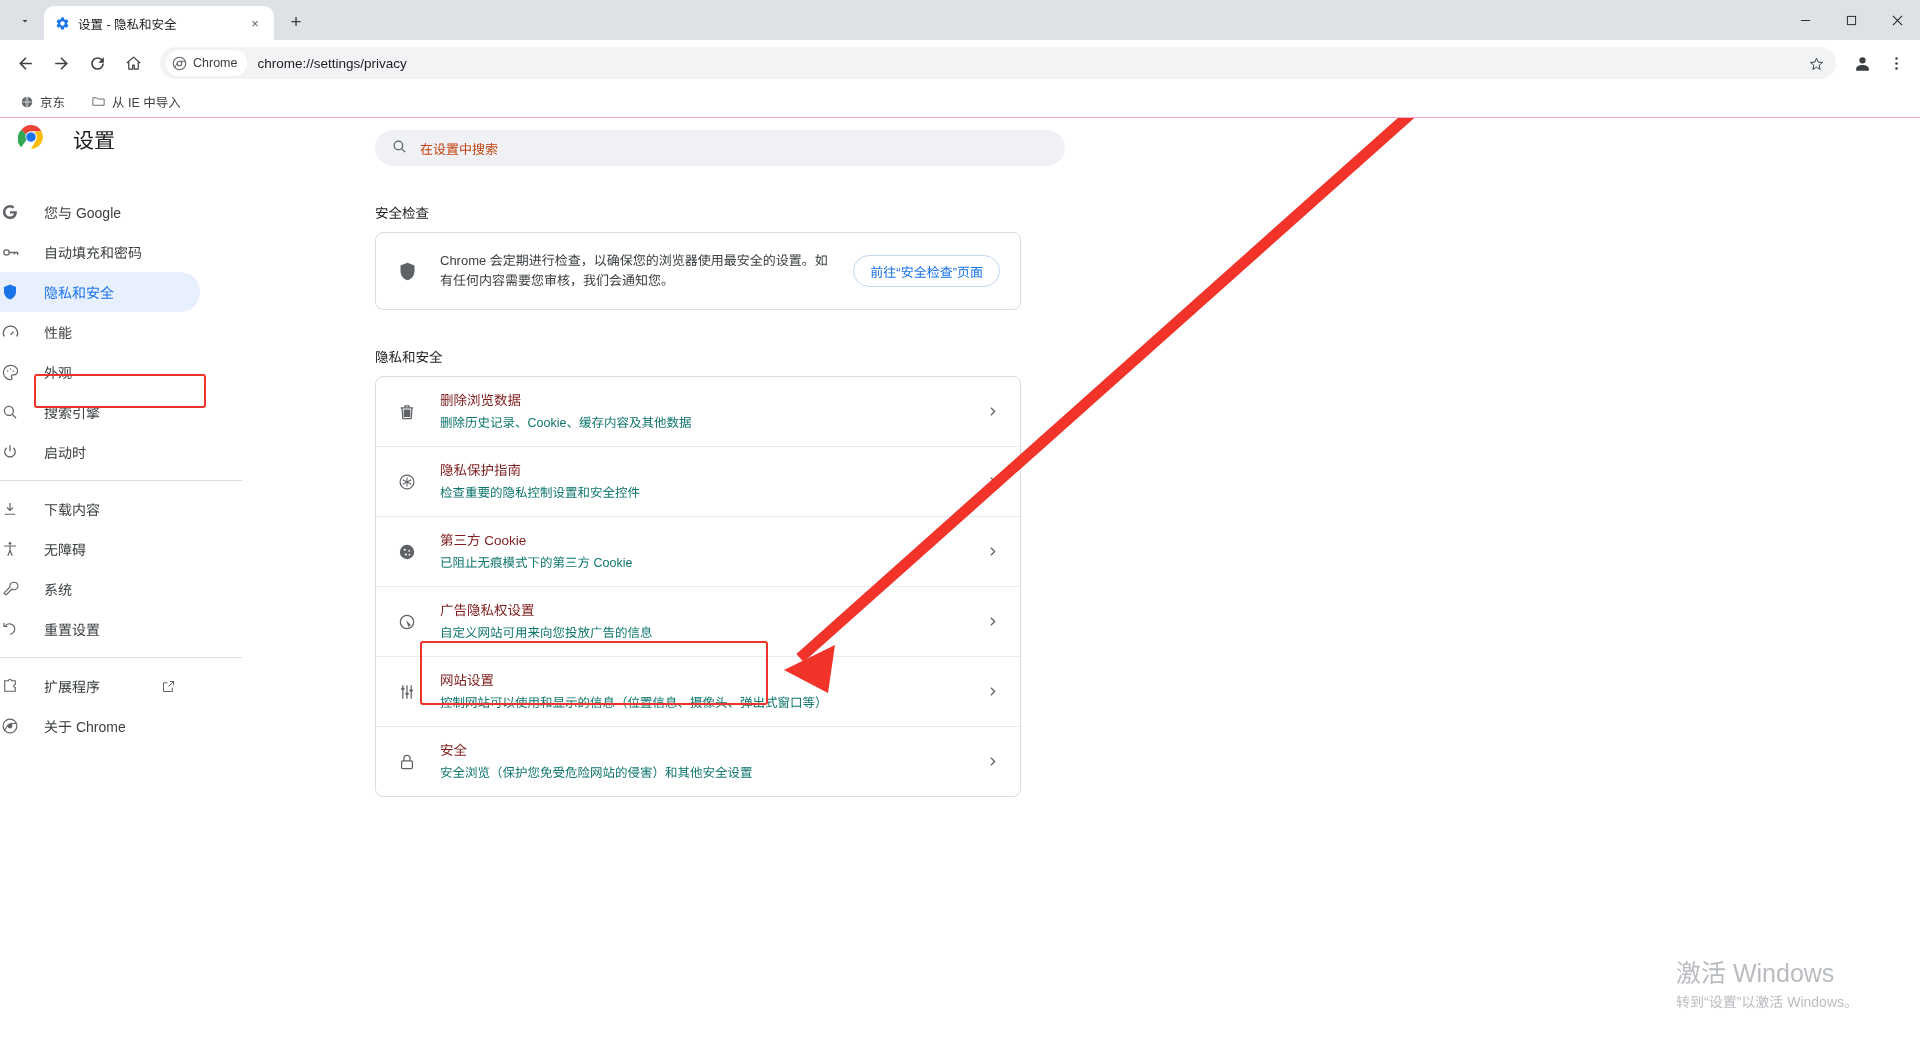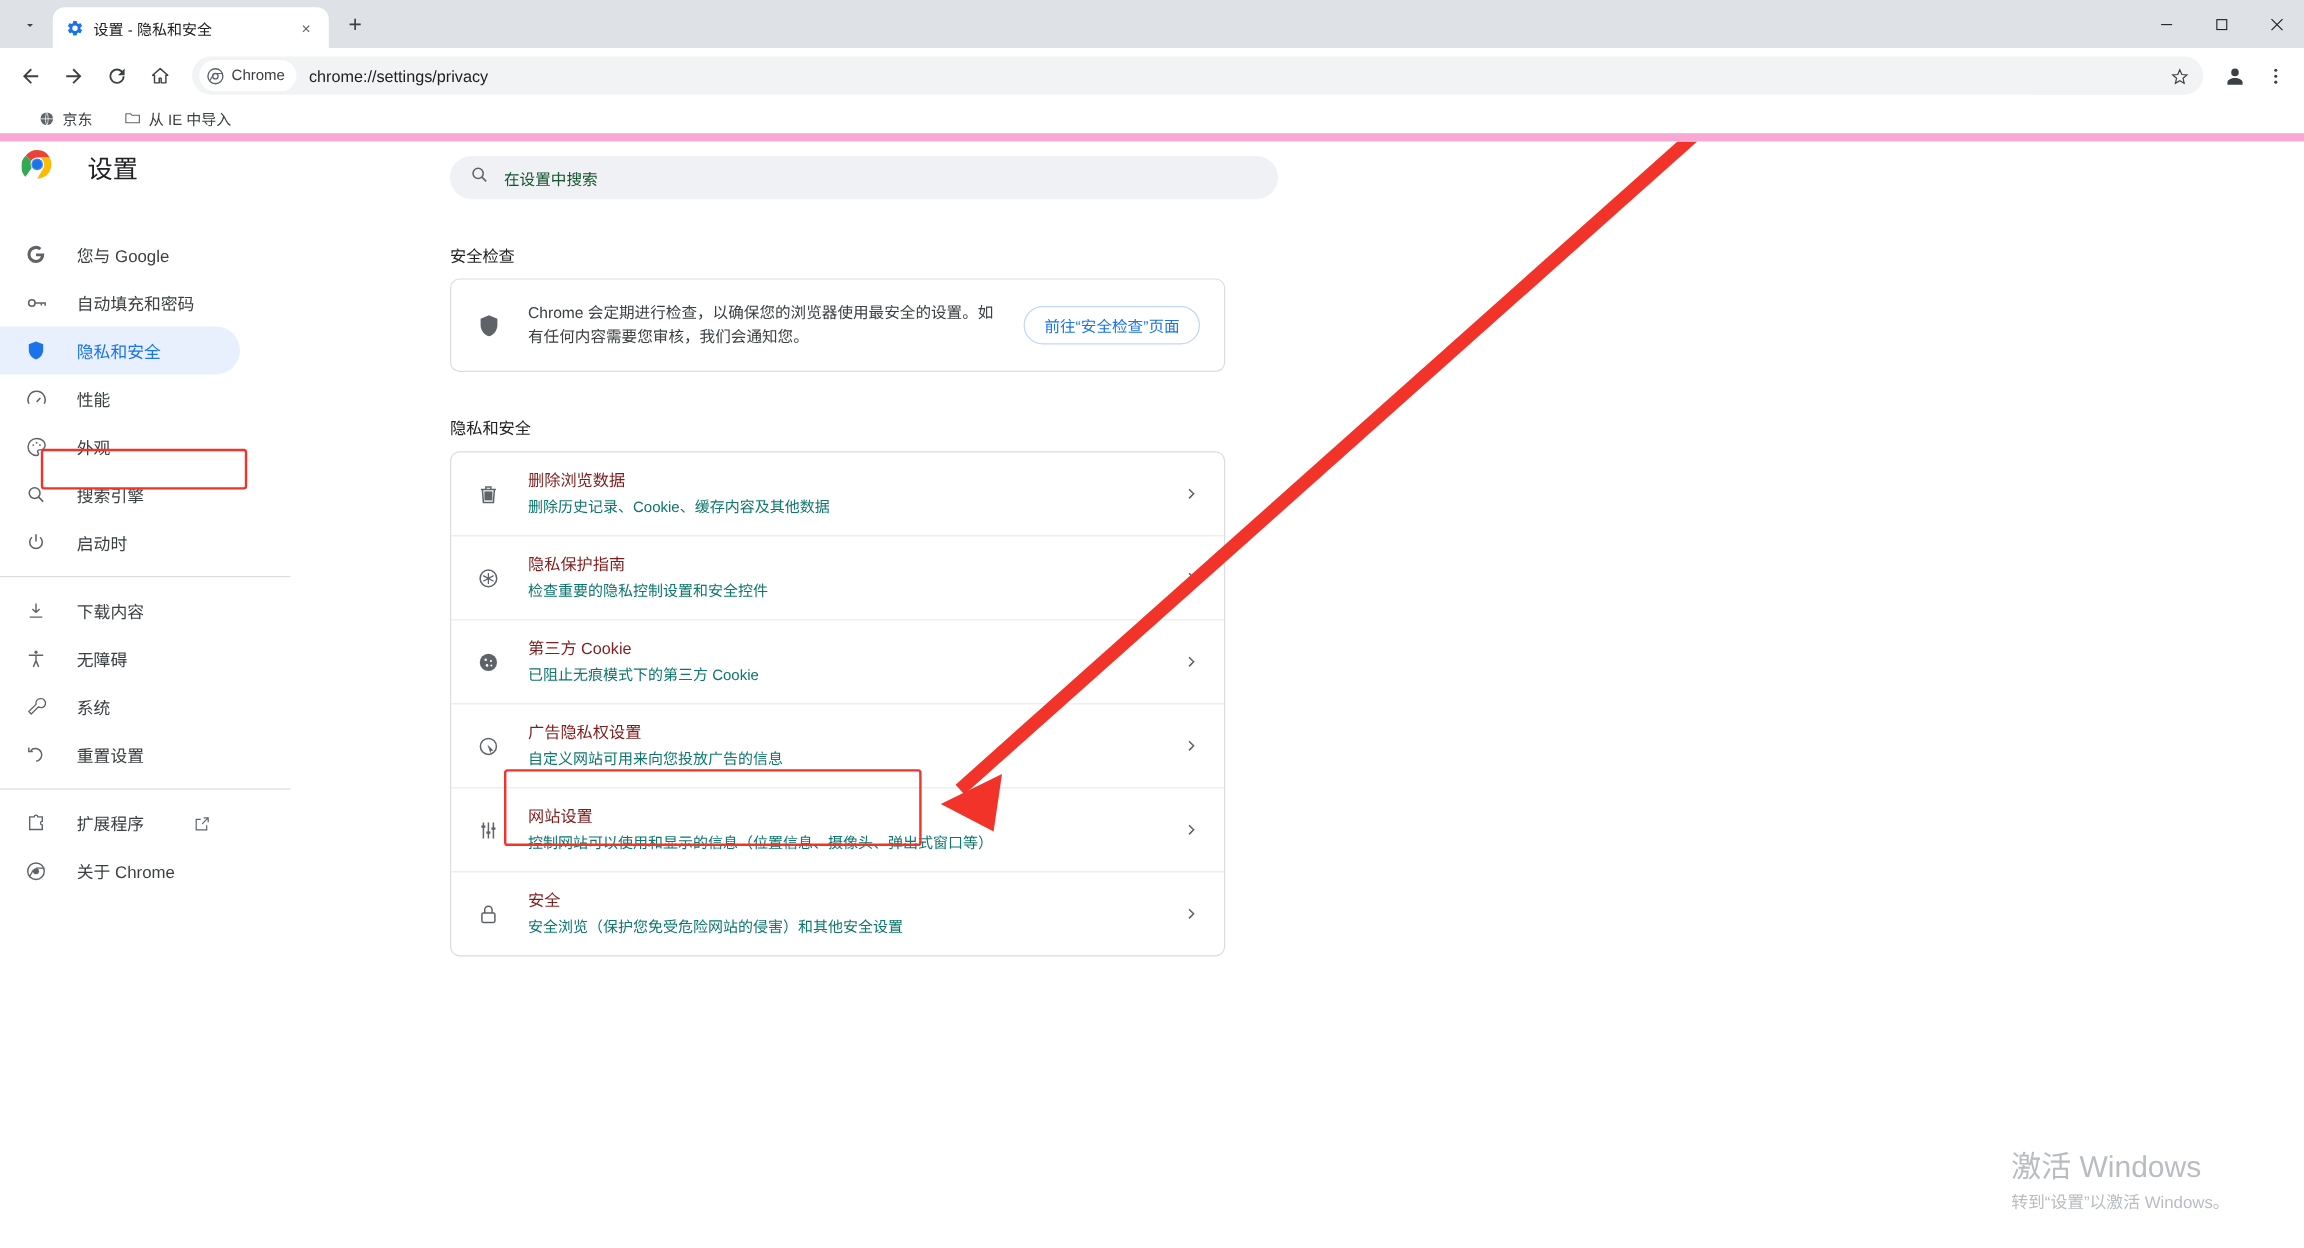--- a/index.html
+++ b/index.html
@@ -79,37 +79,37 @@
   }
   .omnibox .star { width: 28px; height: 28px; display:flex; align-items:center; justify-content:center; color:#3c4043; }
 
   .profilebtn, .menubtn {
     width: 32px; height: 32px; border-radius:50%;
     display:flex; align-items:center; justify-content:center; color:#3c4043;
   }
 
   .bookmarkbar {
     height: 32px; background:#fff; display:flex; align-items:center;
-    padding-left: 26px; gap: 14px; border-bottom: 7px solid #f9a8d4; text-align: right;
+    padding-left: 14px; gap: 14px; border-bottom: 1px solid #f9a8d4; text-align: right;
   }
   .bm { display:flex; align-items:center; gap: 6px; font-size: 12.5px; color:#3c4043;
         padding: 4px 6px; border-radius: 4px; }
 
   
   .page { position:relative; height: calc(1040px - 40px - 46px - 33px); background:#fff; display:flex; }
 
   .sidebar { width: 260px; padding-top: 6px; position: relative; }
   .brandrow { display:flex; align-items:flex-start; gap: 29px; height: 60px; padding-left: 18px; }
   .brandrow .logo { width: 26px; height: 26px; }
   .brandrow .brandtext { font-size: 21px; color:#202124; }
 
   .navlist { margin-top: 8px; }
   .navitem {
     height: 40px; display:flex; align-items:center; gap: 24px;
-    padding-left: 20px; border-radius: 0 20px 20px 0;
+    border-radius: 0 20px 20px 0;
     color:#3c4043; font-size: 14px; position: relative; margin-right: 60px;
   }
   .navitem .nicon { width: 20px; height: 20px; flex:0 0 20px; display:flex; align-items:center; justify-content:center; color:#5f6368;}
   .navitem.active { background:#e8f0fe; color:#1a73e8; }
   .navitem.active .nicon { color:#1a73e8; }
   .navsep { height:1px; background:#dadce0; margin: 8px 18px 8px 0; }
   .extlink { margin-left: auto; margin-right: 24px; color:#5f6368; display:flex; }
 
   .hl-box {
     position: absolute; border: 2.5px solid #f1332a; border-radius: 3px;
@@ -117,21 +117,21 @@
   }
 
   .content { flex: 1; position: relative; overflow: hidden; }
 
   .searchwrap { padding-top: 12px; display:flex; justify-content:flex-start; }
   .searchbox {
     width: 690px; height: 36px; background:#eff1f5; border-radius: 18px;
     display:flex; align-items:center; gap: 12px; padding: 0 16px;
     margin-left: 115px;
   }
-  .searchbox .ph { font-size: 13px; color:#14532d; }
+  .searchbox .ph { font-size: 13px; color:#c2410c; }
 
   .sectiontitle {
     font-size: 13.5px; color:#1a73e8; margin: 36px 0 10px 115px; font-weight: 500;
   }
   .sectiontitle.dark { color:#202124; }
 
   .card {
     width: 646px; margin-left: 115px; background:#fff;
     border: 1px solid #dadce0; border-radius: 8px; overflow: hidden;
   }

